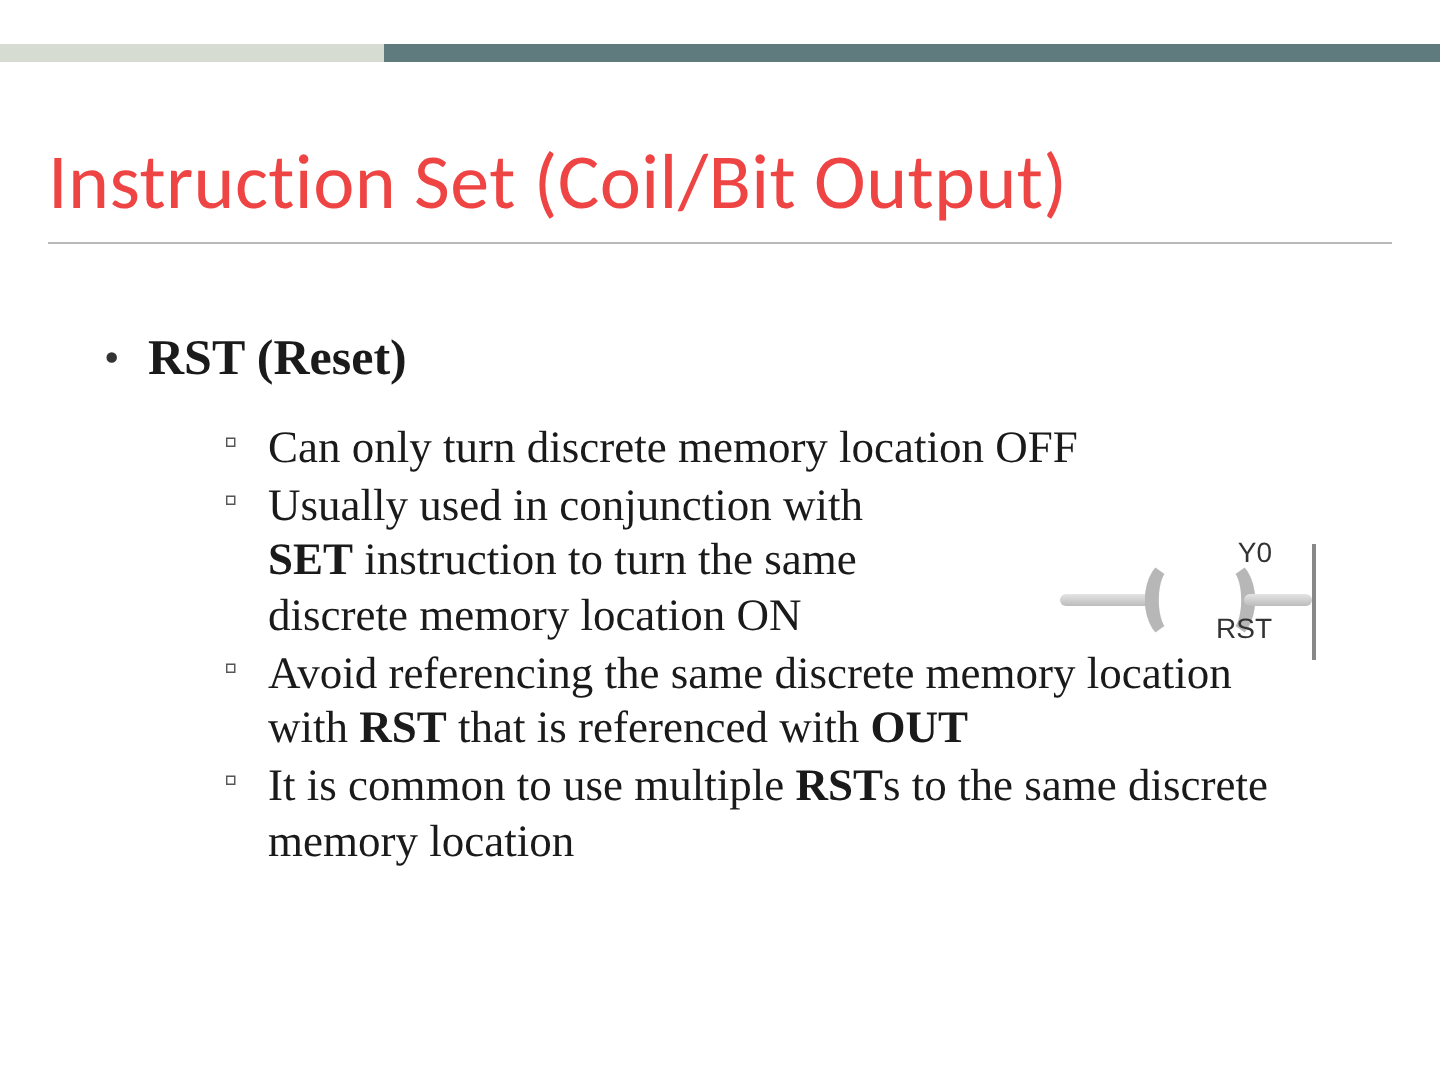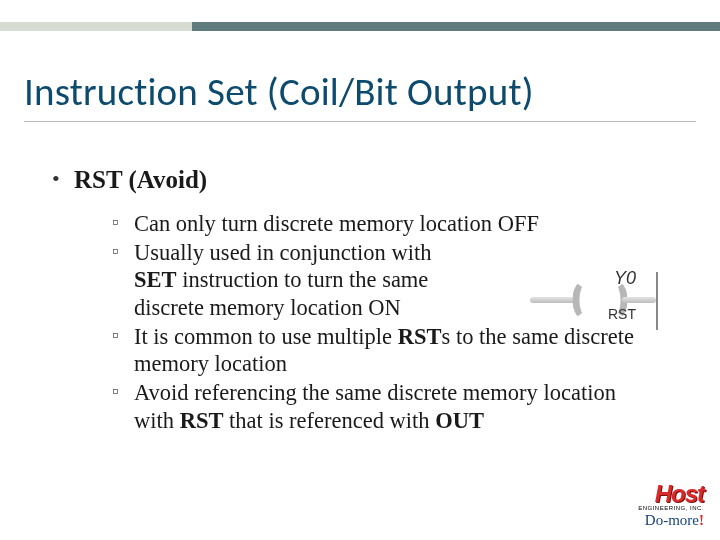--- a/index.html
+++ b/index.html
@@ -39,21 +39,21 @@
     top: 0;
     left: 192px;
     height: 9px;
     width: 528px;
     background: #5f7b7e;
   }
   .title {
     font-family: Calibri, 'Segoe UI', Arial, sans-serif;
     font-size: 39px;
     font-weight: 400;
-    color: #0c4a6e;
+    color: #ef4444;
     position: absolute;
     top: 68px;
     left: 24px;
     letter-spacing: 0.2px;
   }
   .title-rule {
     position: absolute;
     top: 121px;
     left: 24px;
     width: 672px;
@@ -112,22 +112,21 @@
     left: 530px;
     width: 128px;
     height: 58px;
     font-family: Arial, sans-serif;
     color: #333;
   }
   .coil-label-top {
     position: absolute;
     top: -4px;
     right: 22px;
-    font-size: 18px;
-    font-style: italic;
+    font-size: 14px;
   }
   .coil-rail {
     position: absolute;
     top: 0;
     right: 0;
     width: 2px;
     height: 58px;
     background: #888;
   }
   .coil-line {
@@ -217,38 +216,33 @@
 
   <div class="top-stripe">
     <div class="stripe-light"></div>
     <div class="stripe-dark"></div>
   </div>
 
   <div class="title">Instruction Set (Coil/Bit Output)</div>
   <div class="title-rule"></div>
 
   <div class="content">
-    <p class="bullet-1">RST (Avoid)</p>
+    <p class="bullet-1">RST (Reset)</p>
     <ul class="sub-list">
       <li>Can only turn discrete memory location OFF</li>
       <li class="li3"><span>Usually used in conjunction with </span><span class="b">SET</span><span> instruction to turn the same discrete memory location ON</span></li>
+      <li><span>Avoid referencing the same discrete memory location with </span><span class="b">RST</span><span> that is referenced with </span><span class="b">OUT</span></li>
       <li><span>It is common to use multiple </span><span class="b">RST</span><span>s to the same discrete memory location</span></li>
-      <li><span>Avoid referencing the same discrete memory location with </span><span class="b">RST</span><span> that is referenced with </span><span class="b">OUT</span></li>
     </ul>
   </div>
 
   <div class="coil-fig">
     <div class="coil-label-top">Y0</div>
     <div class="coil-rail"></div>
     <div class="coil-line"></div>
     <div class="coil-paren-l"></div>
     <div class="coil-paren-r"></div>
     <div class="coil-line2"></div>
     <div class="coil-label-rst">RST</div>
   </div>
 
-  <div class="logo">
-    <div class="logo-host">Host</div>
-    <div class="logo-eng">ENGINEERING, INC.</div>
-    <div class="logo-domore"><span>Do-more</span><span class="excl">!</span></div>
-  </div>
 
 </div>
 
 </body></html>

